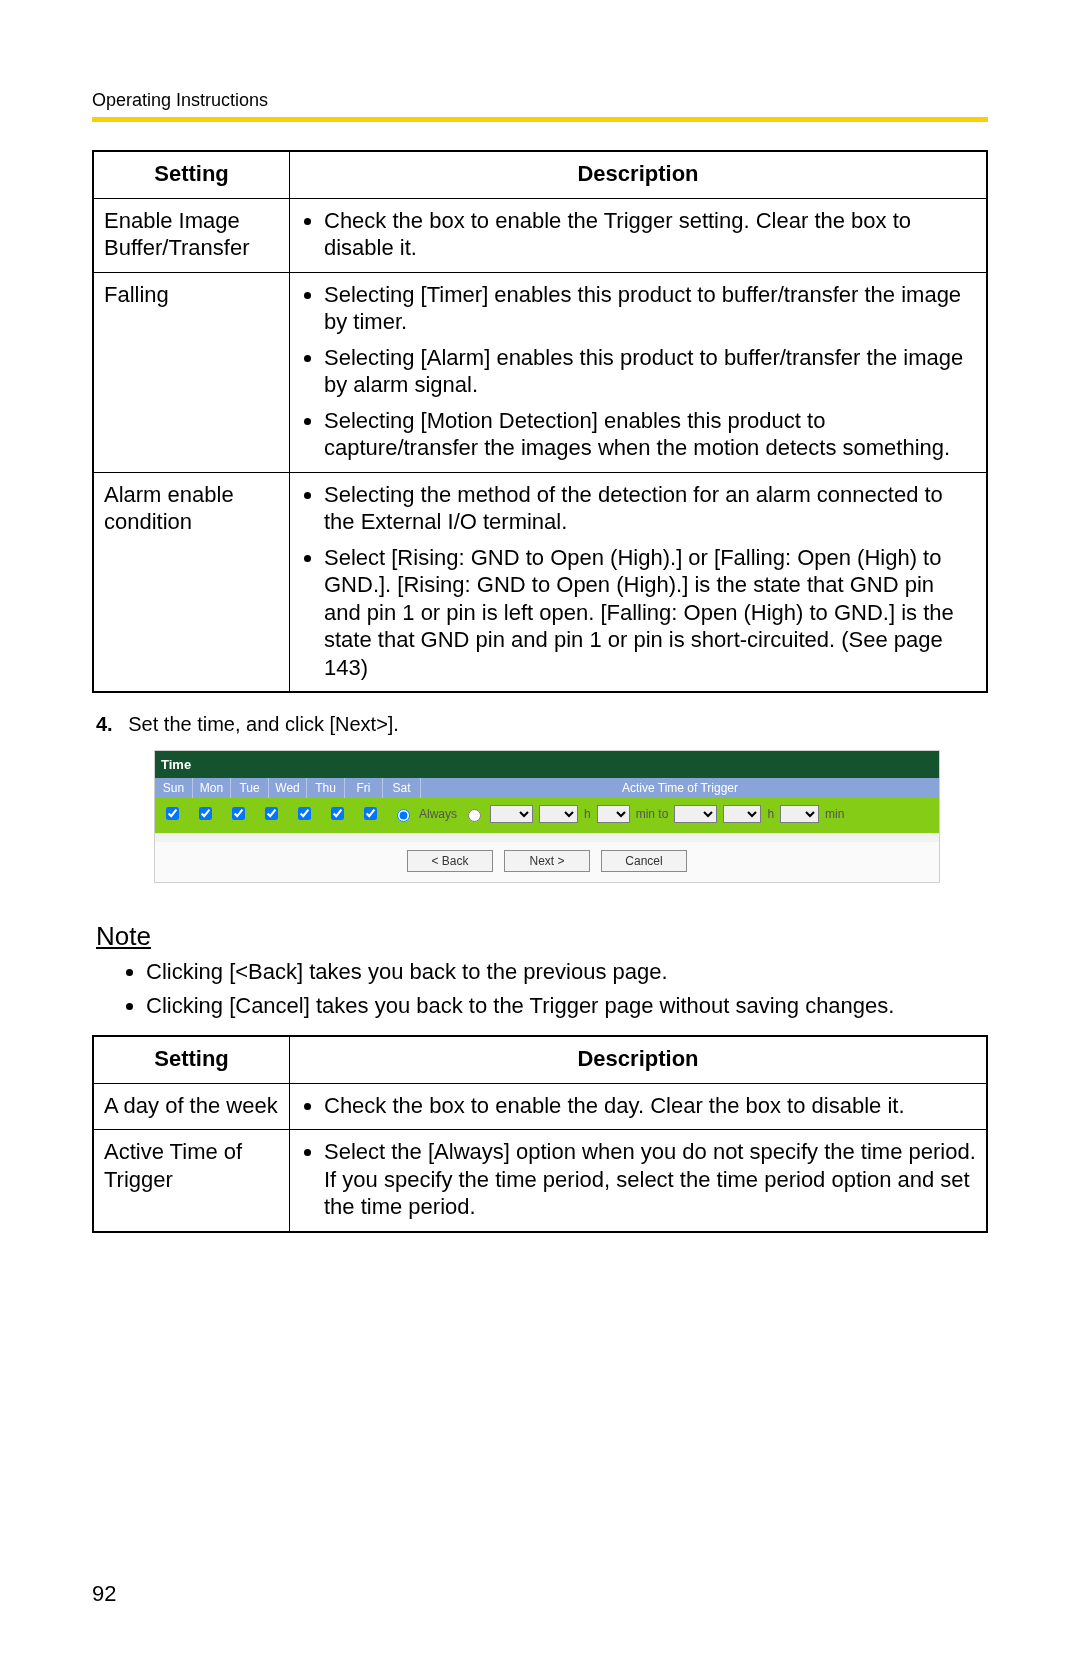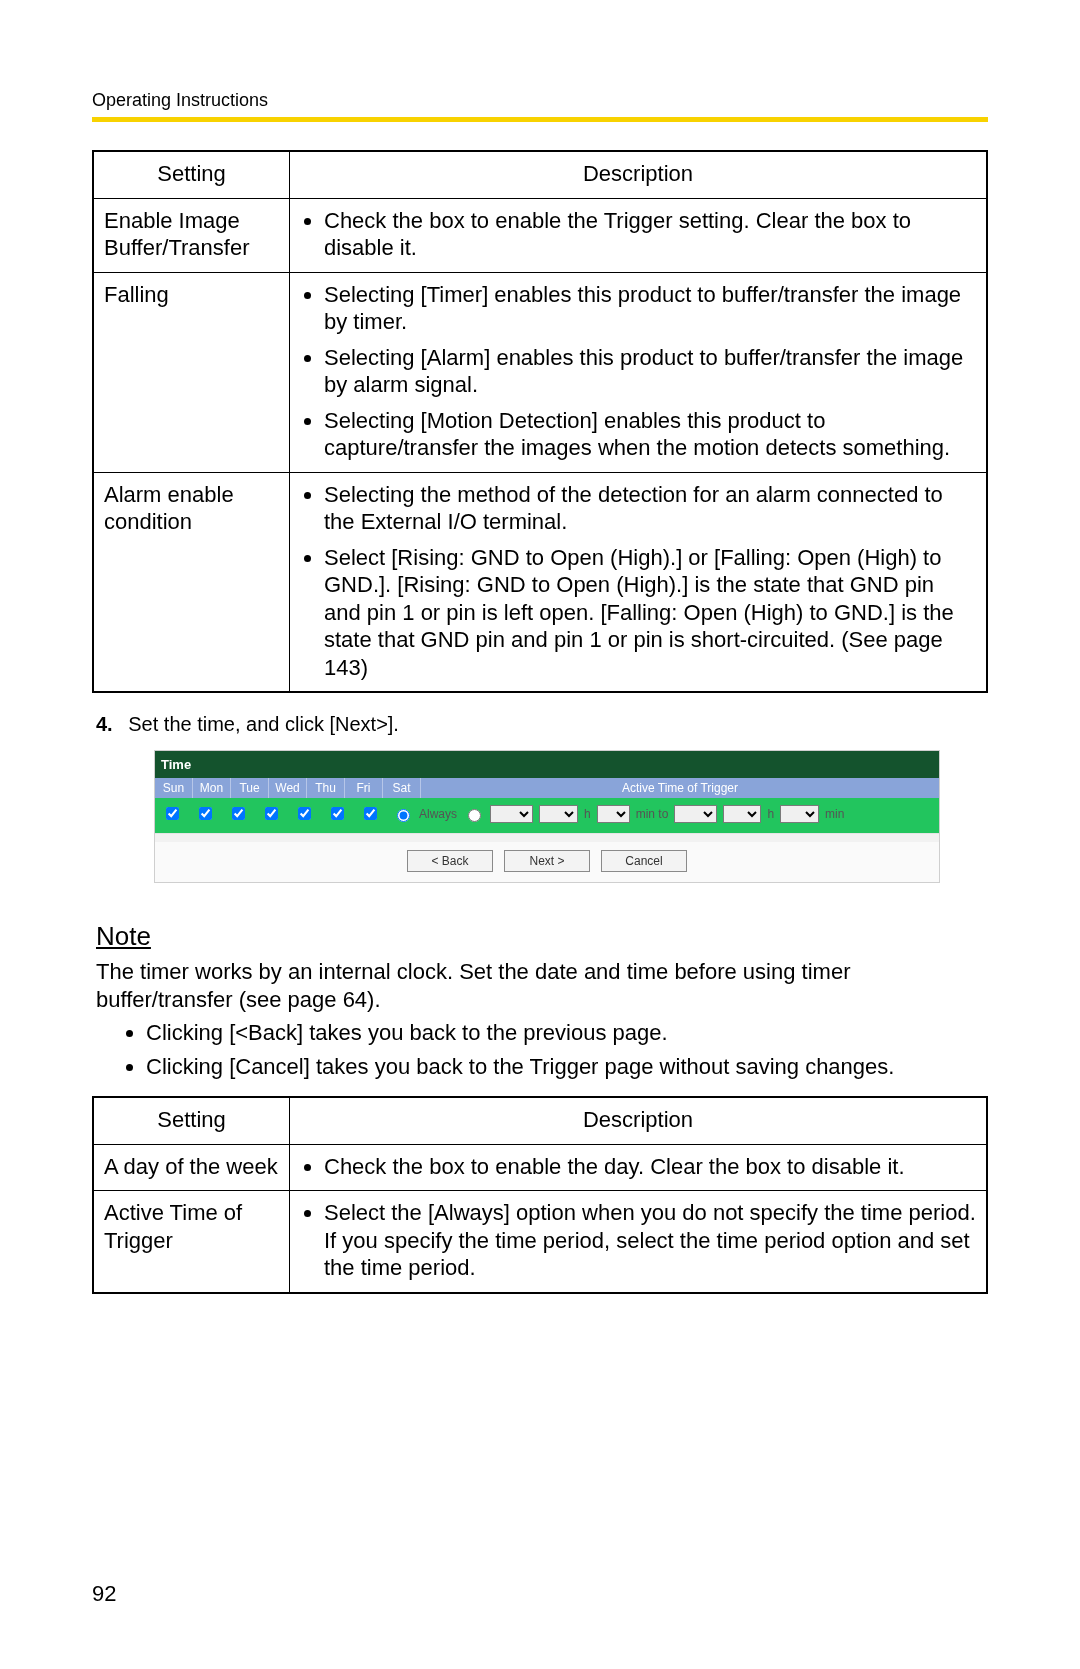--- a/index.html
+++ b/index.html
@@ -1,40 +1,40 @@
 <!DOCTYPE html>
 <html><head>
 <meta charset="utf-8">
 <style>
   html,body{margin:0;padding:0;background:#fff;font-family:Arial,Helvetica,sans-serif;color:#000}
   .page{width:1080px;height:1669px;position:relative;box-sizing:border-box;padding:90px 92px 0 92px}
   .running-head{font-size:18px;color:#000;margin-bottom:6px}
   .yellow-rule{height:5px;background:#f8d200;margin-bottom:28px}
   table.settings{width:100%;border-collapse:collapse;border:2px solid #000}
   table.settings th,table.settings td{border:1px solid #000;vertical-align:top;padding:8px 10px 10px 10px;font-size:22px;line-height:1.25}
-  table.settings th{font-weight:normal;text-align:center}
+  table.settings th{font-weight:bold;text-align:center}
   table.settings th.col-setting{width:175px}
   ul.blist{margin:0;padding-left:24px;list-style:disc}
   ul.blist li{margin:0 0 8px 0}
   ul.blist li:last-child{margin-bottom:0}
   ul.blist2{margin:4px 0 0 32px;padding-left:22px;list-style:disc;font-size:22px;line-height:1.25}
   ul.blist2 li{margin:0 0 6px 0}
   .step-line{font-size:20px;margin:20px 0 14px 4px}
   .step-num{font-weight:bold;margin-right:10px}
   .note-head{font-size:26px;font-weight:normal;text-decoration:underline;margin:38px 0 6px 4px}
   .note-body{font-size:22px;line-height:1.25;margin:0 4px 6px 4px}
   .page-number{position:absolute;left:92px;bottom:62px;font-size:22px}
   
   .time-panel{margin:0 0 0 62px;width:784px;border:1px solid #cfcfcf;font-family:Tahoma,Arial,sans-serif;font-size:12px;color:#333;background:#fff}
   .tp-title{background:#14532d;color:#fff;font-weight:bold;padding:6px 6px;font-size:13px}
   .tp-header{display:flex;background:#89a4d9;color:#fff}
   .tp-days{display:flex}
   .tp-daycell{width:33px;text-align:center;padding:3px 2px;border-right:1px solid #b6c6e8;font-size:12px}
   .tp-active-label{flex:1;text-align:center;padding:3px 0}
-  .tp-row{display:flex;align-items:center;padding:6px 0 10px 0;background:#22c55e}
+  .tp-row{display:flex;align-items:center;padding:6px 0 10px 0;background:#84cc16}
   .tp-checks{display:flex}
   .tp-check{width:33px;text-align:center}
   .tp-opts{display:flex;align-items:center;gap:6px;margin-left:6px;font-size:12px;color:#555}
   .tp-radio{vertical-align:middle}
   .tp-select{border:1px solid #7a7a7a;background:#f0f0f0;height:18px;font-size:11px;padding:8px 2px}
   .tp-sep{height:8px;background:#f2f2f2;border-top:1px solid #e5e5e5}
   .tp-buttons{display:flex;justify-content:center;gap:11px;padding:8px 0 10px;background:#fafafa}
   .tp-btn{min-width:86px;height:22px;border:1px solid #8a8a8a;background:#f3f3f3;font-size:12px;color:#333;cursor:pointer}
 </style>
 </head>
@@ -129,21 +129,20 @@
     </div>
     <div class="tp-sep"></div>
     <div class="tp-buttons">
       <button class="tp-btn">&lt; Back</button>
       <button class="tp-btn">Next &gt;</button>
       <button class="tp-btn">Cancel</button>
     </div>
   </div>
 
   <div class="note-head">Note</div>
-  <div class="note-body">The timer works by an internal clock. Set the date and time before using timer buffer/transfer (see page 64).</div>
   <ul class="blist2">
     <li>Clicking [&lt;Back] takes you back to the previous page.</li>
     <li>Clicking [Cancel] takes you back to the Trigger page without saving changes.</li>
   </ul>
 
   <table class="settings" style="margin-top:16px">
     <thead>
       <tr>
         <th class="col-setting">Setting</th>
         <th>Description</th>

